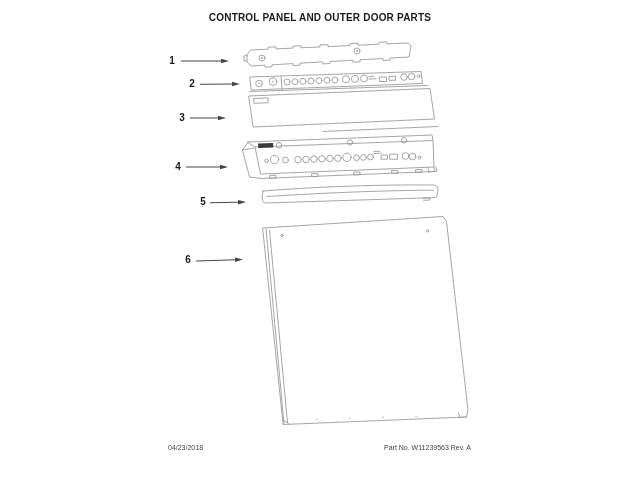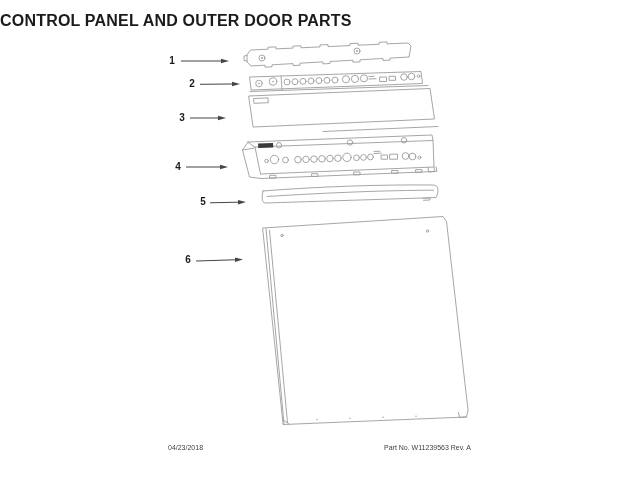--- a/index.html
+++ b/index.html
@@ -3,21 +3,21 @@
 <meta charset="utf-8">
 <style>
   :root { --line:#9c9c9c; --ink:#1b1b1b; --muted:#3f3f3f; --arrow:#454545; }
   html,body { margin:0; padding:0; }
   body {
     width:640px; height:480px; background:#ffffff; position:relative;
     overflow:hidden; font-family:"Liberation Sans", sans-serif;
   }
   .page-title {
     position:absolute; top:12px; left:0; width:640px; margin:0;
-    font-size:16px; font-weight:700;
+    text-align:center; font-size:10px; font-weight:700;
     letter-spacing:.2px; color:var(--ink);
   }
   .diagram-svg { position:absolute; top:0; left:0; }
   .callout {
     position:absolute; width:14px; text-align:center;
     font-size:10px; font-weight:700; color:var(--ink);
   }
   .callout-1 { left:165px; top:55px; }
   .callout-2 { left:185px; top:78px; }
   .callout-3 { left:175px; top:112px; }

